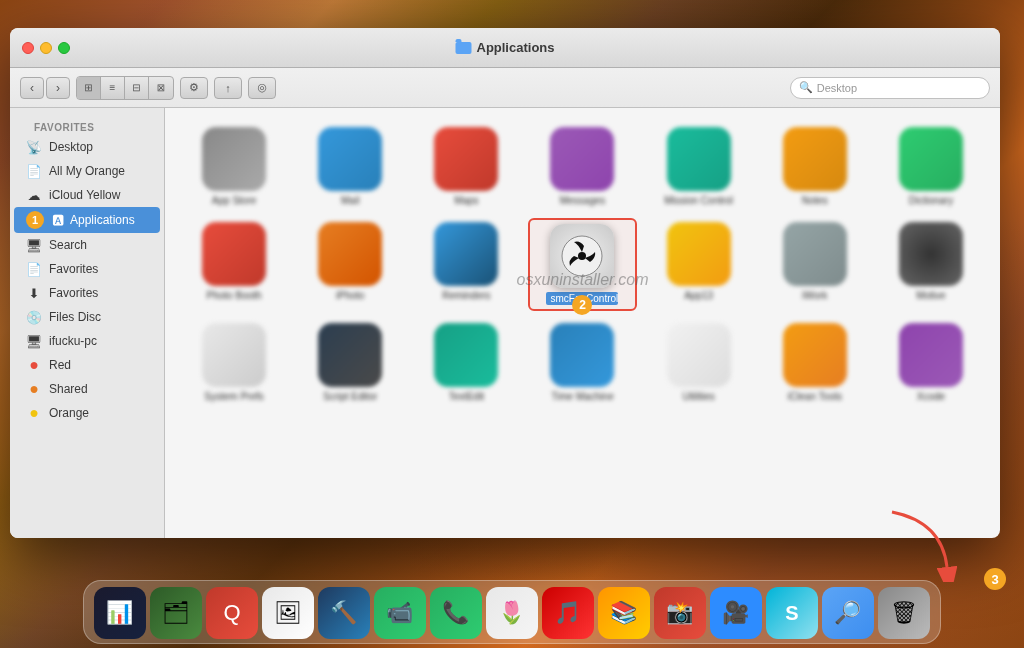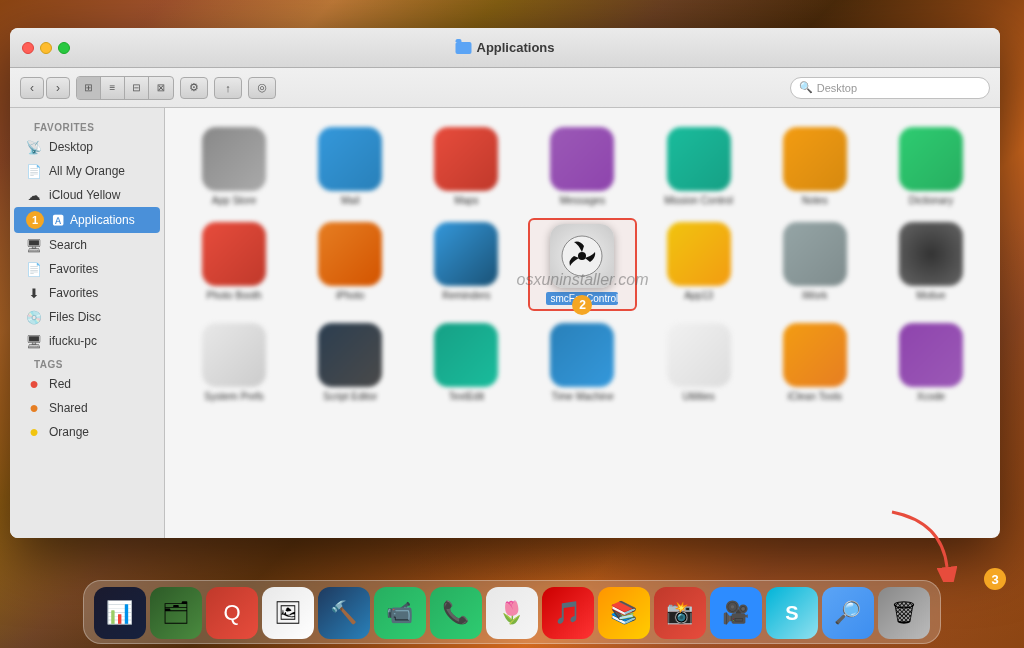--- a/index.html
+++ b/index.html
@@ -519,21 +519,20 @@
       <div class="sidebar-item">
         <div class="sidebar-icon">💿</div>
         <span>Files Disc</span>
       </div>
 
       <div class="sidebar-item">
         <div class="sidebar-icon">🖥</div>
         <span>ifucku-pc</span>
       </div>
 
-      <div class="sidebar-section-label">Tags</div>
       <div class="sidebar-item">
         <div class="sidebar-icon" style="color:#e74c3c;font-size:16px;">●</div>
         <span>Red</span>
       </div>
       <div class="sidebar-item">
         <div class="sidebar-icon" style="color:#e67e22;font-size:16px;">●</div>
         <span>Shared</span>
       </div>
       <div class="sidebar-item">
         <div class="sidebar-icon" style="color:#f1c40f;font-size:16px;">●</div>

